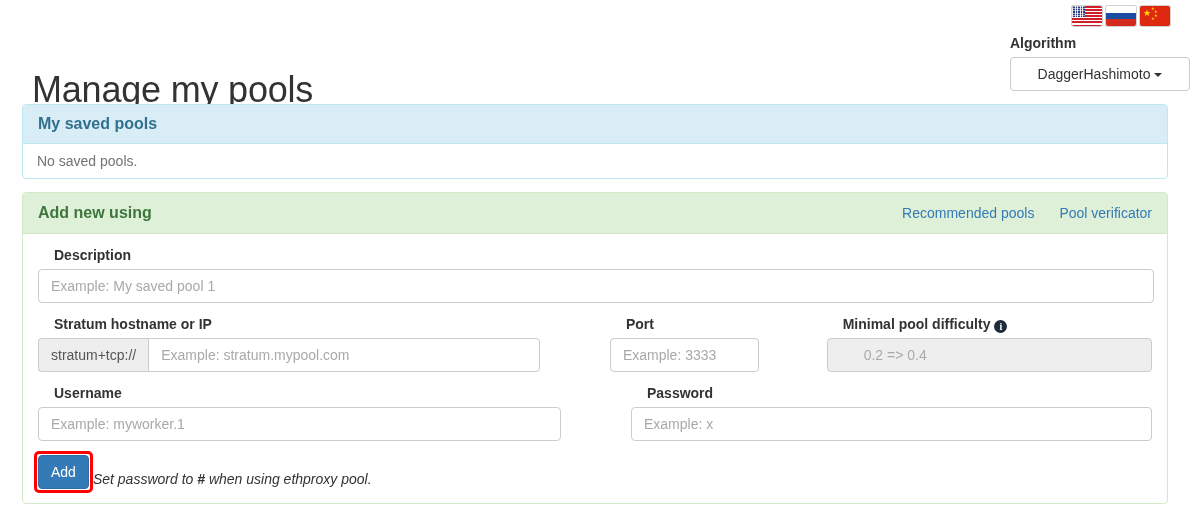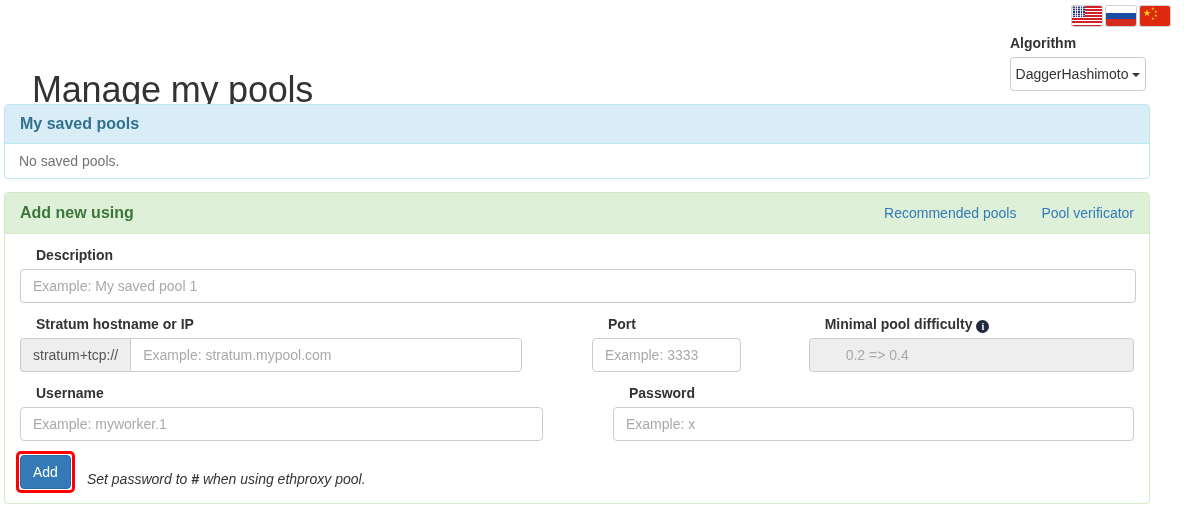--- a/index.html
+++ b/index.html
@@ -59,42 +59,42 @@
   .flag-cn .s3 { left: 14px; top: 8px; }
   .flag-cn .s4 { left: 11px; top: 11px; }
 
   
   .algo-wrap { position: absolute; top: 34px; left: 1010px; width: 160px; }
   .algo-label {
     font-size: 14px; font-weight: bold; color: #333; margin-bottom: 5px;
     line-height: 18px;
   }
   .algo-btn {
-    display: block; width: 136px; height: 34px;
+    display: block; width: 180px; height: 34px;
     background: #ffffff; border: 1px solid #cccccc; border-radius: 4px;
     font-family: "Liberation Sans", sans-serif; font-size: 14px; color: #333333;
     text-align: center; line-height: 32px; cursor: pointer; padding: 0;
   }
   .caret {
     display: inline-block; width: 0; height: 0; margin-left: 4px;
     vertical-align: middle;
     border-left: 4px solid transparent; border-right: 4px solid transparent;
     border-top: 4px solid #333333;
   }
 
   
   .page-title {
     position: absolute; left: 24px; top: 60px;
     font-size: 36px; font-weight: normal; color: #333333;
     margin: 8px; line-height: 44px; letter-spacing: -.2px;
   }
 
   
   .panel {
-    position: absolute; left: 4px; width: 1146px;
+    position: absolute; left: 22px; width: 1146px;
     border: 1px solid transparent; border-radius: 4px;
     background: #ffffff;
   }
   .panel-heading {
     padding: 10px 15px; border-bottom: 1px solid transparent;
     border-radius: 3px 3px 0 0;
   }
   .panel-title {
     margin: 0; font-size: 16px; font-weight: bold; line-height: 18px;
   }
@@ -168,21 +168,21 @@
     color: #ffffff; font-family: "Liberation Sans", sans-serif;
     font-size: 14px; line-height: 20px; padding: 6px 12px;
     cursor: pointer;
   }
   .highlight-box {
     position: absolute; left: -4px; top: -4px; right: -4px; bottom: -4px;
     border: 3px solid #ff0000; border-radius: 5px; pointer-events: none;
   }
   .hint {
     font-size: 14px; font-style: italic; color: #333333;
-    margin-left: 16px; line-height: 20px;
+    margin-left: 4px; line-height: 20px;
   }
   .hint b { font-weight: bold; font-style: italic; }
 </style>
 </head>
 <body>
 
 <div class="page">
 
   <div class="flags">
     <span class="flag flag-us">

